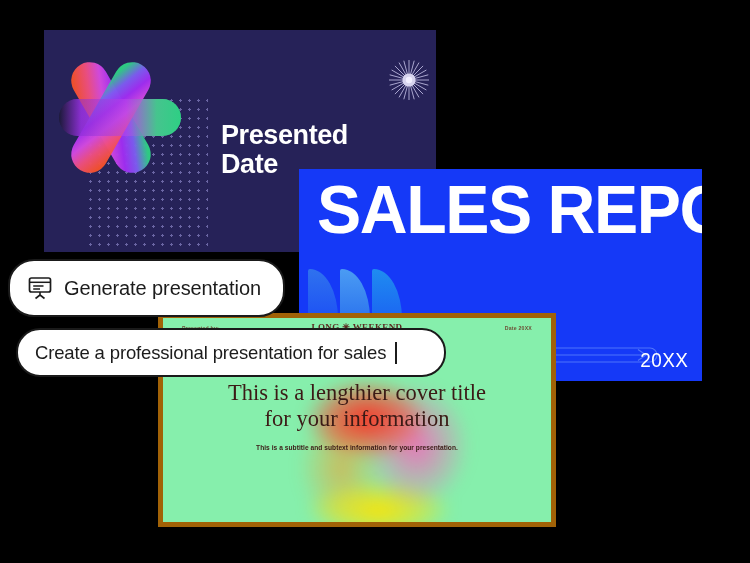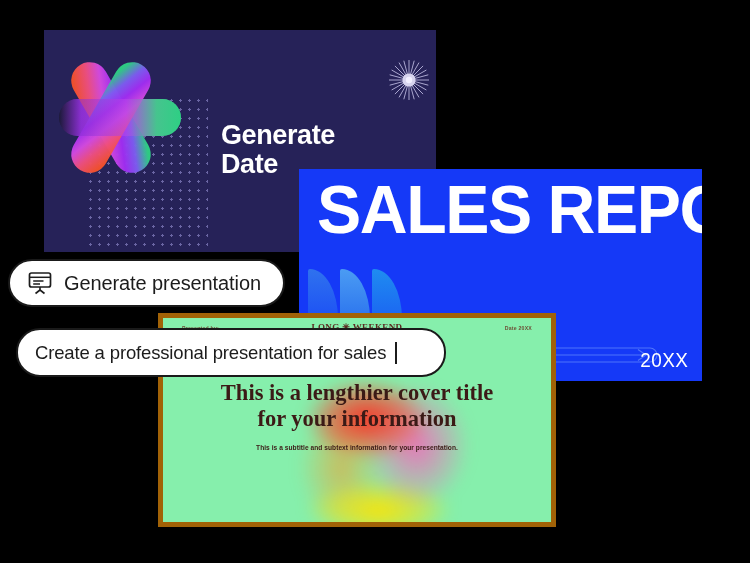--- a/index.html
+++ b/index.html
@@ -203,21 +203,21 @@
   }
   .cream-title {
     position: absolute;
     left: 0; right: 0;
     top: 62px;
     text-align: center;
     color: #3b1a16;
     font-family: "Liberation Serif", serif;
     font-size: 22.5px;
     line-height: 1.17;
-    font-weight: 700;
+    font-weight: 400;
   }
   .cream-title span { display: block; }
   .cream-sub {
     position: absolute;
     left: 0; right: 0;
     top: 126px;
     text-align: center;
     color: #3b1a16;
     font-size: 6.6px;
     font-weight: 700;
@@ -231,21 +231,21 @@
     border: 2px solid #1a1a1a;
     border-radius: 22px;
     box-sizing: border-box;
     display: flex;
     align-items: center;
   }
   .chip-generate {
     left: 8px;
     top: 259px;
     width: 277px;
-    height: 48px;
+    height: 58px;
     padding: 12px 17px;
     gap: 11px;
     border-radius: 26px;
   }
   .chip-generate .chip-label {
     font-size: 20px;
     color: #1c1c1c;
     letter-spacing: -0.1px;
     white-space: nowrap;
   }
@@ -337,21 +337,21 @@
           <line x1="22" y1="22" x2="7.9" y2="7.9"></line>
           <line x1="22" y1="22" x2="12" y2="4.6"></line>
           <line x1="22" y1="22" x2="16.8" y2="2.7"></line>
         </g>
         <circle cx="22" cy="22" r="6.6" fill="#d7d4ee"></circle>
         <circle cx="22" cy="22" r="3.2" fill="#f2f0ff"></circle>
       </svg>
     </div>
 
     <div class="dark-title">
-      <span>Generate</span>
+      <span>Presented</span>
       <span>Date</span>
     </div>
   </div>
 
   <div class="slide-blue">
 
     <div class="blue-title">SALES REPORT</div>
 
     <div class="petals">
       <div class="petal p1"></div>

